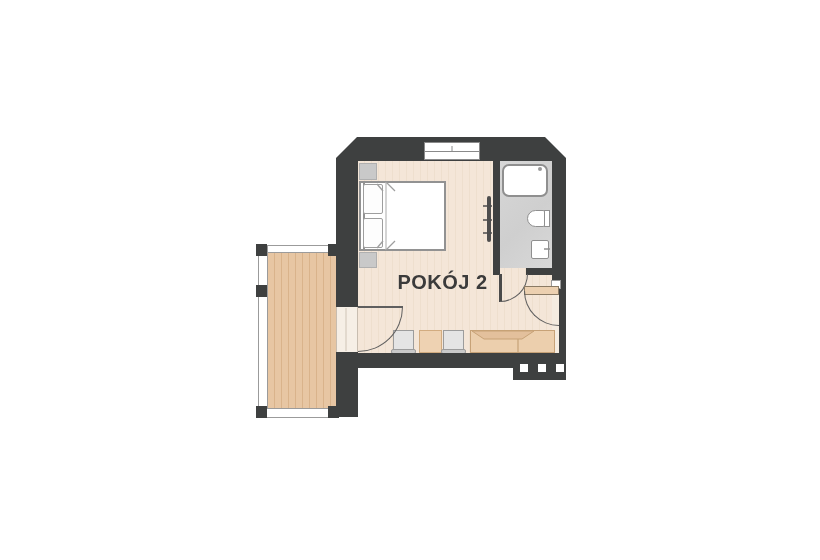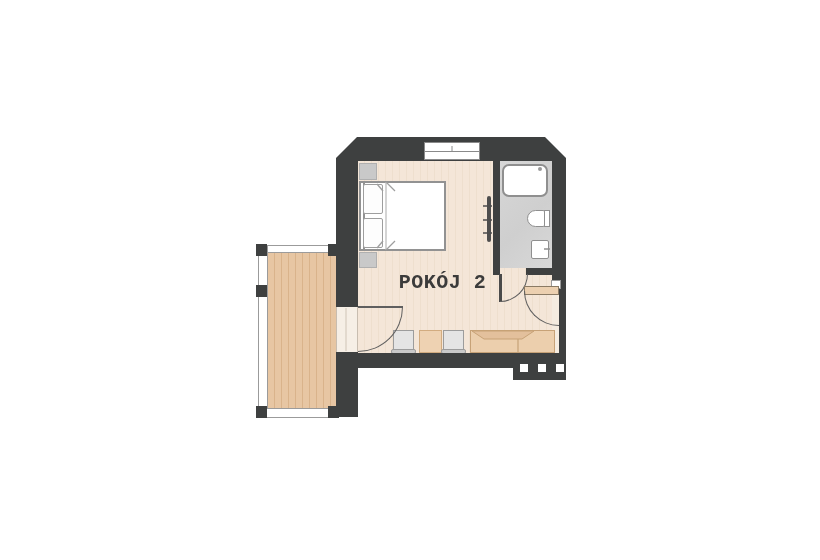--- a/index.html
+++ b/index.html
@@ -1,17 +1,17 @@
 <!DOCTYPE html>
 <html style="--wall: #3e4040; --room_floor: #f3e5d7; --balcony_wood: #e2c09c; --bathroom_floor: #d4d4d4; --furniture_tan: #eccfad; --fixture_outline: #8f8f8f; --label_text: #3b3b3b;"><head>
 <meta charset="utf-8">
 <style>
   html,body{margin:0;padding:0;background:#ffffff;}
   .canvas{position:relative;width:820px;height:560px;background:#fff;overflow:hidden;
-          font-family:Liberation Mono, monospace;}
+          font-family:Liberation Sans, sans-serif;}
   .abs{position:absolute;box-sizing:border-box;}
 
   
   .wall{background:var(--wall,#3e4040);}
   .top-wall{left:336px;top:137px;width:230px;height:24px;
             clip-path:polygon(21px 0,209px 0,230px 21px,230px 24px,0 24px,0 21px);}
   .left-wall-upper{left:336px;top:158px;width:22px;height:149px;}
   .left-wall-lower{left:336px;top:352px;width:22px;height:65px;}
   .right-wall-upper{left:552px;top:158px;width:14px;height:130px;}
   .right-wall-lower{left:559px;top:282px;width:7px;height:86px;}

